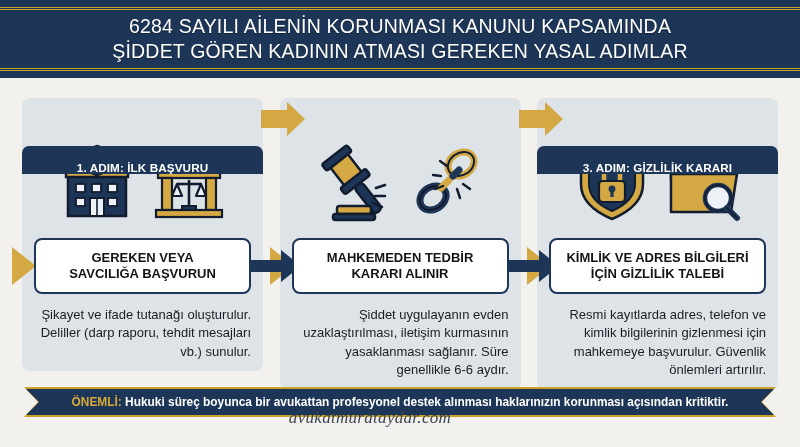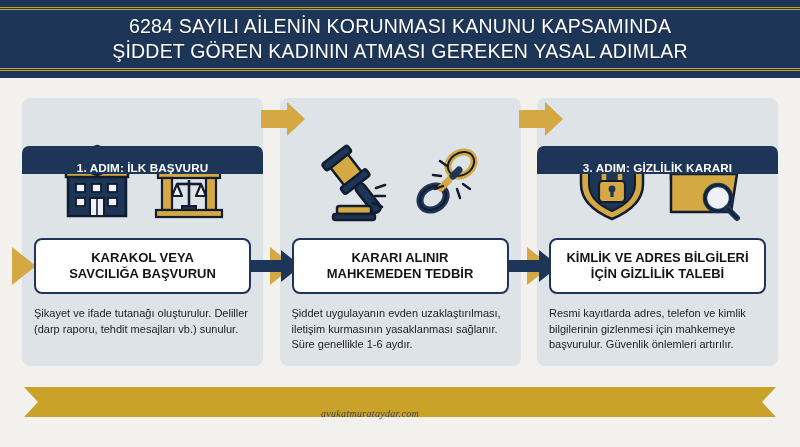--- a/index.html
+++ b/index.html
@@ -155,23 +155,23 @@
     position: absolute;
     right: -50px; top: 10px;
     width: 50px; height: 36px;
     z-index: 2;
   }
 
   
   .desc {
     margin: 12px 12px 0 12px;
     color: #1a1d21;
-    font-size: 11px;
+    font-size: 13px;
     line-height: 1.42;
-    text-align: left;
+    text-align: right;
   }
 
   
   .ribbon {
     position: absolute;
     left: 24px;
     top: 387px;
     width: 752px;
     height: 30px;
   }
@@ -199,21 +199,21 @@
   .ribbon-text .strong { color: #d9a93a; }
 
   
   .footer {
     position: absolute;
     top: 408px; left: 0;
     width: 740px;
     text-align: center;
     font-family: "Liberation Serif", serif;
     font-style: italic;
-    font-size: 10px;
+    font-size: 17px;
     color: #3b4454;
     letter-spacing: 0.3px;
   }
 </style>
 </head>
 <body>
 
 <div class="header">
   <div class="rule-top"></div>
   <div class="rule-bottom"></div>
@@ -261,21 +261,21 @@
           <rect x="32" y="62" width="14" height="4" fill="#1d3557" stroke="#111c2e" stroke-width="2"></rect>
         </svg>
       </div>
 
       <div class="action-wrap">
         <svg class="gold-notch" viewBox="0 0 24 38">
           <path d="M0 0 L24 19 L0 38 Z" fill="#d4a843"></path>
         </svg>
         <div class="action-box">
           <div class="action-text">
-            <div>KARAKOL VEYA</div>
+            <div>GEREKEN VEYA</div>
             <div>SAVCILIĞA BAŞVURUN</div>
           </div>
         </div>
         <svg class="navy-arrow" viewBox="0 0 50 36">
           <path d="M0 12 L30 12 L30 2 L50 18 L30 34 L30 24 L0 24 Z" fill="#1d3557"></path>
         </svg>
       </div>
 
       <div class="desc">Şikayet ve ifade tutanağı oluşturulur. Deliller (darp raporu, tehdit mesajları vb.) sunulur.</div>
     </div>
@@ -322,30 +322,30 @@
           </g>
         </svg>
       </div>
 
       <div class="action-wrap">
         <svg class="gold-notch" viewBox="0 0 24 38">
           <path d="M0 0 L24 19 L0 38 Z" fill="#d4a843"></path>
         </svg>
         <div class="action-box">
           <div class="action-text">
+            <div>MAHKEMEDEN TEDBİR</div>
             <div>KARARI ALINIR</div>
-            <div>MAHKEMEDEN TEDBİR</div>
           </div>
         </div>
         <svg class="navy-arrow" viewBox="0 0 50 36">
           <path d="M0 12 L30 12 L30 2 L50 18 L30 34 L30 24 L0 24 Z" fill="#1d3557"></path>
         </svg>
       </div>
 
-      <div class="desc">Şiddet uygulayanın evden uzaklaştırılması, iletişim kurmasının yasaklanması sağlanır. Süre genellikle 1-6 aydır.</div>
+      <div class="desc">Şiddet uygulayanın evden uzaklaştırılması, iletişim kurmasının yasaklanması sağlanır. Süre genellikle 6-6 aydır.</div>
     </div>
 
     <svg class="gold-arrow" viewBox="0 0 44 34">
       <path d="M0 8 L26 8 L26 0 L44 17 L26 34 L26 26 L0 26 Z" fill="#d4a843"></path>
     </svg>
   </div>
 
   <div class="col">
     <div class="col-card">
       <div class="step-band">
@@ -386,15 +386,18 @@
       </div>
 
       <div class="desc">Resmi kayıtlarda adres, telefon ve kimlik bilgilerinin gizlenmesi için mahkemeye başvurulur. Güvenlik önlemleri artırılır.</div>
     </div>
   </div>
 
 </div>
 
 <div class="ribbon">
   <div class="ribbon-clip"></div>
+  <div class="ribbon-fill">
+    <span class="ribbon-text"><span class="strong">ÖNEMLİ:</span><span> Hukuki süreç boyunca bir avukattan profesyonel destek alınması haklarınızın korunması açısından kritiktir.</span></span>
+  </div>
 </div>
 
 <div class="footer">avukatmurataydar.com</div>
 
 </body></html>

